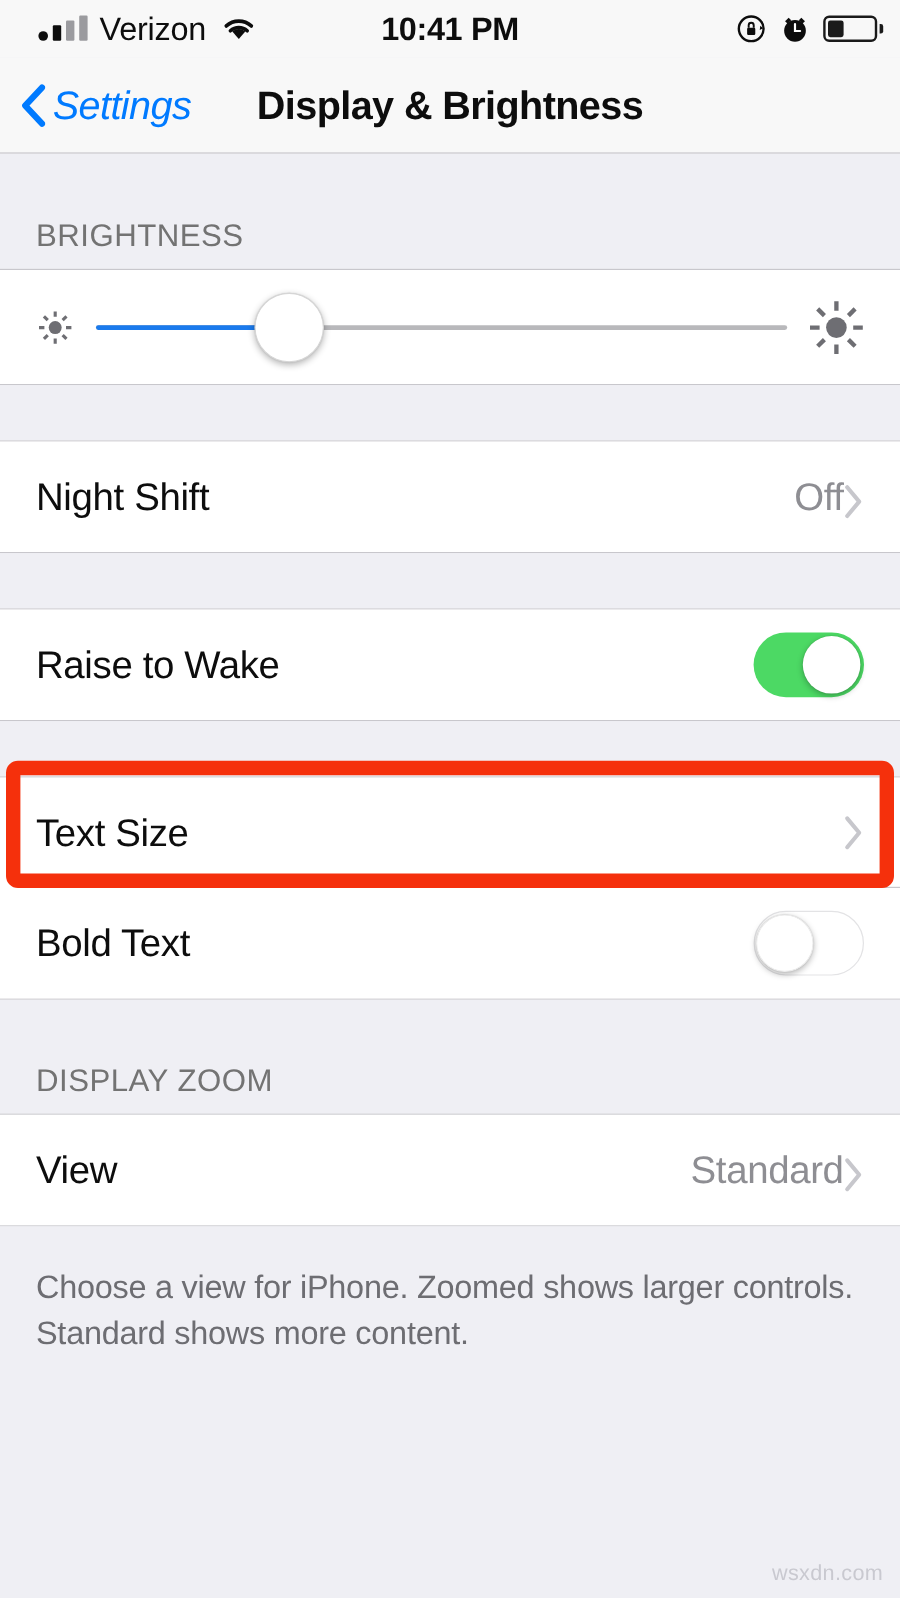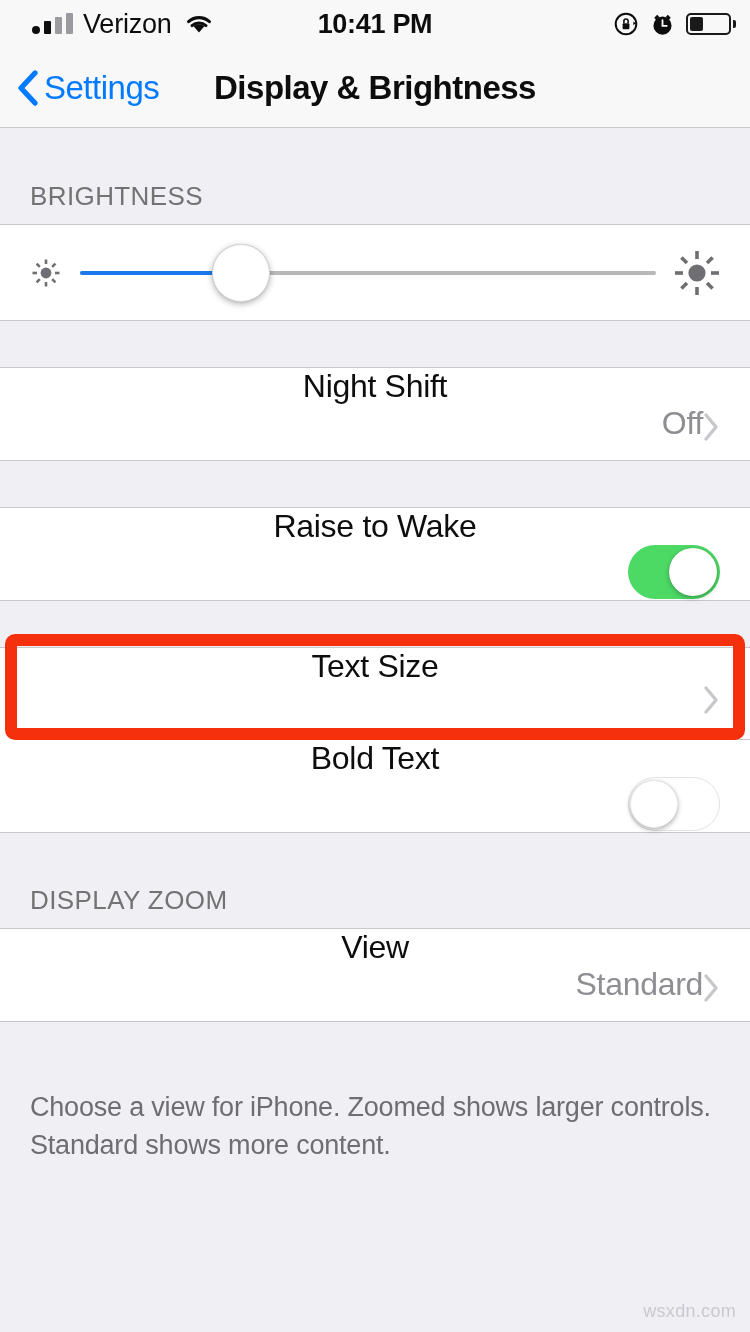--- a/index.html
+++ b/index.html
@@ -53,21 +53,21 @@
     position:absolute; top:48px; left:0; width:750px; height:80px;
     background:#F8F8F8;
     border-bottom:1px solid #c8c7cc;
     display:flex; align-items:center;
   }
   .nav-back {
     display:flex; align-items:center; padding-left:16px; gap:6px; cursor:pointer;
   }
   .chev-back { width:22px; height:38px; }
   .nav-back-label {
-    font-size:33px; color:#007aff; letter-spacing:-0.5px;
+    font-size:33px; color:#007aff; letter-spacing:-0.5px;font-style:italic;
   }
   .nav-title {
     position:absolute; left:0; right:0; text-align:center;
     font-size:33px; font-weight:bold; color:#0d0d0d; letter-spacing:-0.5px;
     pointer-events:none;
   }
 
   
   .content { position:absolute; top:129px; left:0; width:750px; bottom:0; background:#EFEFF4; }
 
@@ -81,21 +81,20 @@
     border-bottom:1px solid #c8c7cc;
   }
   .gap { height:46px; background:#EFEFF4; }
 
   .row {
     position:relative;
     height:92px;
     display:flex; align-items:center;
     padding:0 30px 0 30px;
     background:#ffffff;
-    flex-direction:column;
   }
   .row .label {
     font-size:32px; color:#0d0d0d; letter-spacing:-0.3px;
   }
   .row .right {
     margin-left:auto; display:flex; align-items:flex-end; gap:0;
   }
   .row .value {
     font-size:32px; color:#8e8e93; letter-spacing:-0.3px;
   }
@@ -144,24 +143,23 @@
 
   
   .highlight {
     position:absolute; left:5px; top:634px; width:740px; height:106px;
     border:12px solid #F5300C; border-radius:10px;
     pointer-events:none; z-index:10; box-sizing:border-box;
   }
 
   
   .footer-note {
-    padding:22px 34px 0 30px;
+    padding:32px 34px 0 30px;
     font-size:27px; line-height:38px; color:#6d6d72; letter-spacing:-0.2px;
     background:#EFEFF4;
-    margin-top:44px;
   }
   .watermark {
     position:absolute; right:14px; bottom:10px;
     font-size:18px; color:#c9c9d0; letter-spacing:0.3px;
   }
 </style>
 </head>
 <body>
 
 <div class="phone">

